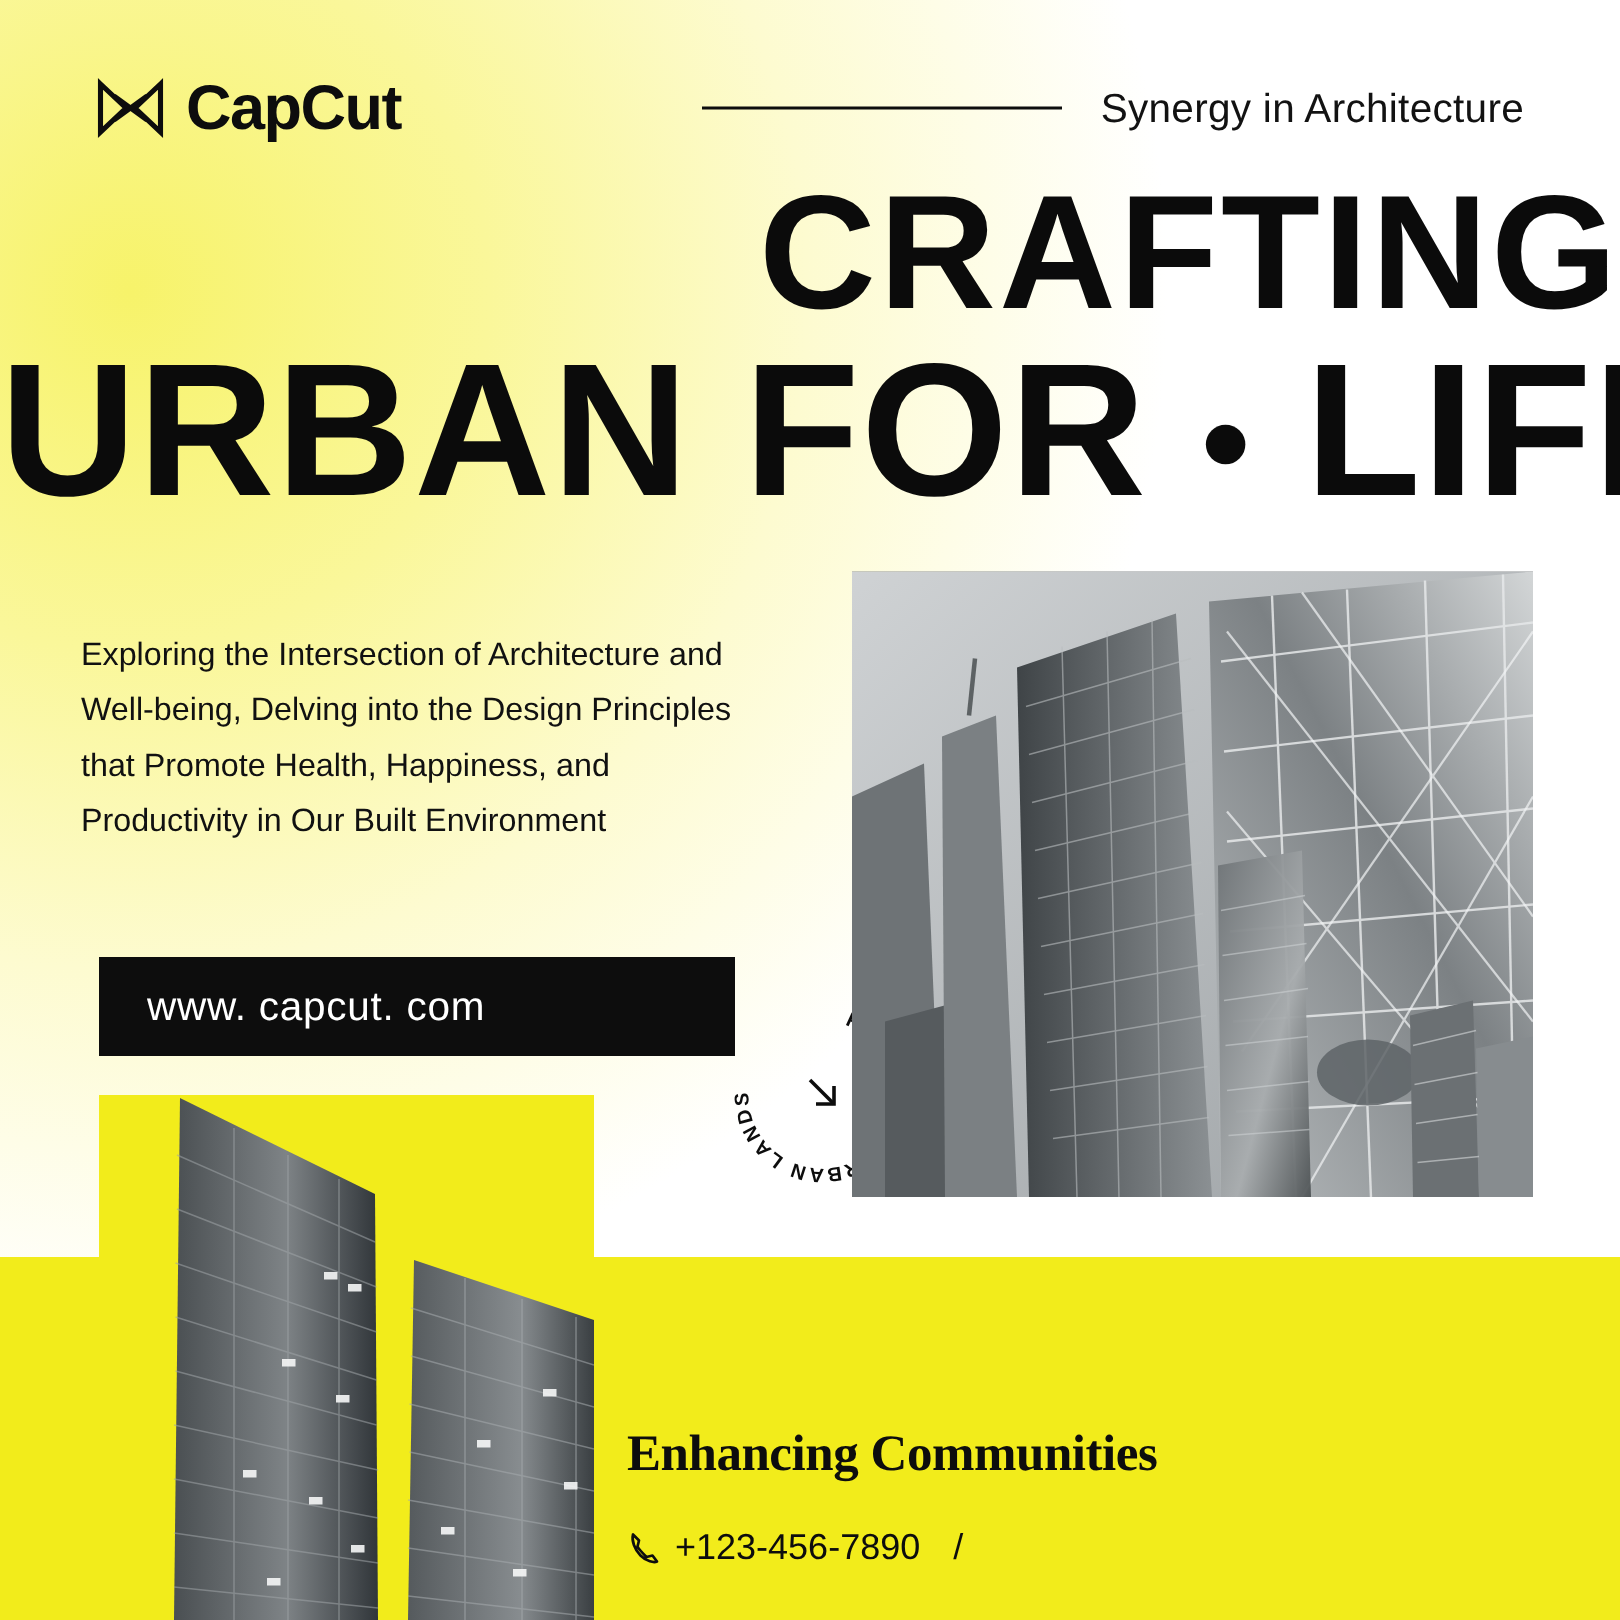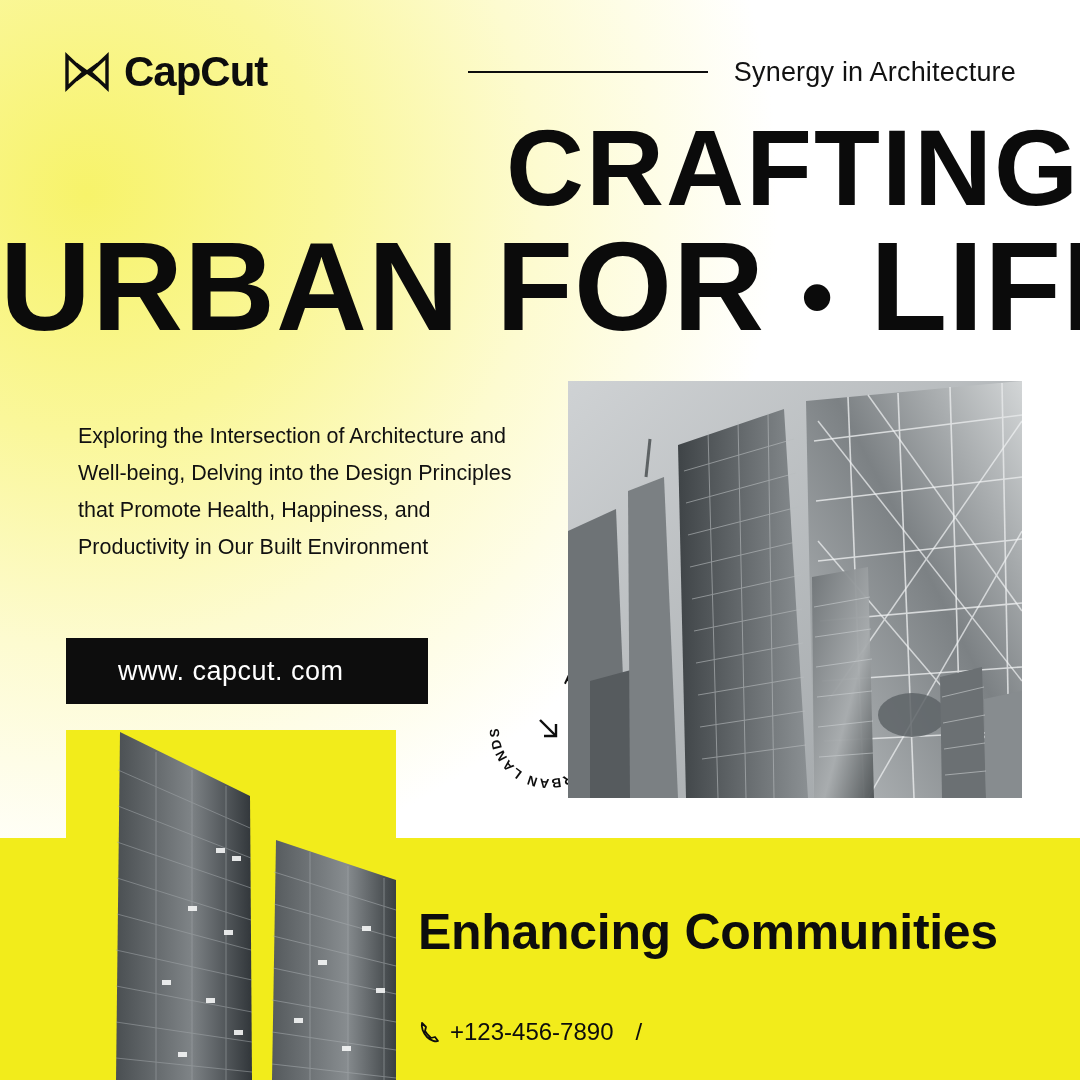--- a/index.html
+++ b/index.html
@@ -61,35 +61,35 @@
     font-size:126px; display:block;
     letter-spacing:1px;
     margin-top:10px;
     white-space:nowrap;
   }
   .headline .dot { font-size:92px; vertical-align:middle; }
 
   
   .body-copy {
     position:absolute;
-    top:418px; left:78px;
+    top:418px; left:54px;
     width:460px;
     font-size:21.5px;
     line-height:1.72;
     color:#111111;
   }
 
   
   .url-bar {
     position:absolute;
     top:638px; left:66px;
-    width:362px; height:66px;
+    width:424px; height:66px;
     background:#0d0d0d;
     display:flex; align-items:center;
-    padding-left:52px;
+    padding-left:32px;
   }
   .url-bar span {
     color:#ffffff;
     font-size:27px;
     letter-spacing:0.5px;
   }
 
   
   .badge {
     position:absolute;
@@ -121,27 +121,28 @@
   .towers {
     position:absolute;
     left:66px; bottom:0;
     width:330px; height:350px;
     overflow:hidden;
   }
   .towers svg { display:block; width:100%; height:100%; }
 
   .band-heading {
     position:absolute;
-    left:418px; bottom:116px;
+    left:418px; bottom:88px;
     width:620px;
-    font-size:50px;
+    font-size:34px;
     font-weight:bold;
     line-height:1.28;
     color:#0d0d0d;
     letter-spacing:-0.3px;
+    font-family:Liberation Serif, serif;
   }
 
   .contact {
     position:absolute;
     left:418px; bottom:34px;
     display:flex;
     align-items:flex-end;
     gap:14px;
     font-size:24px;
     color:#0d0d0d;

